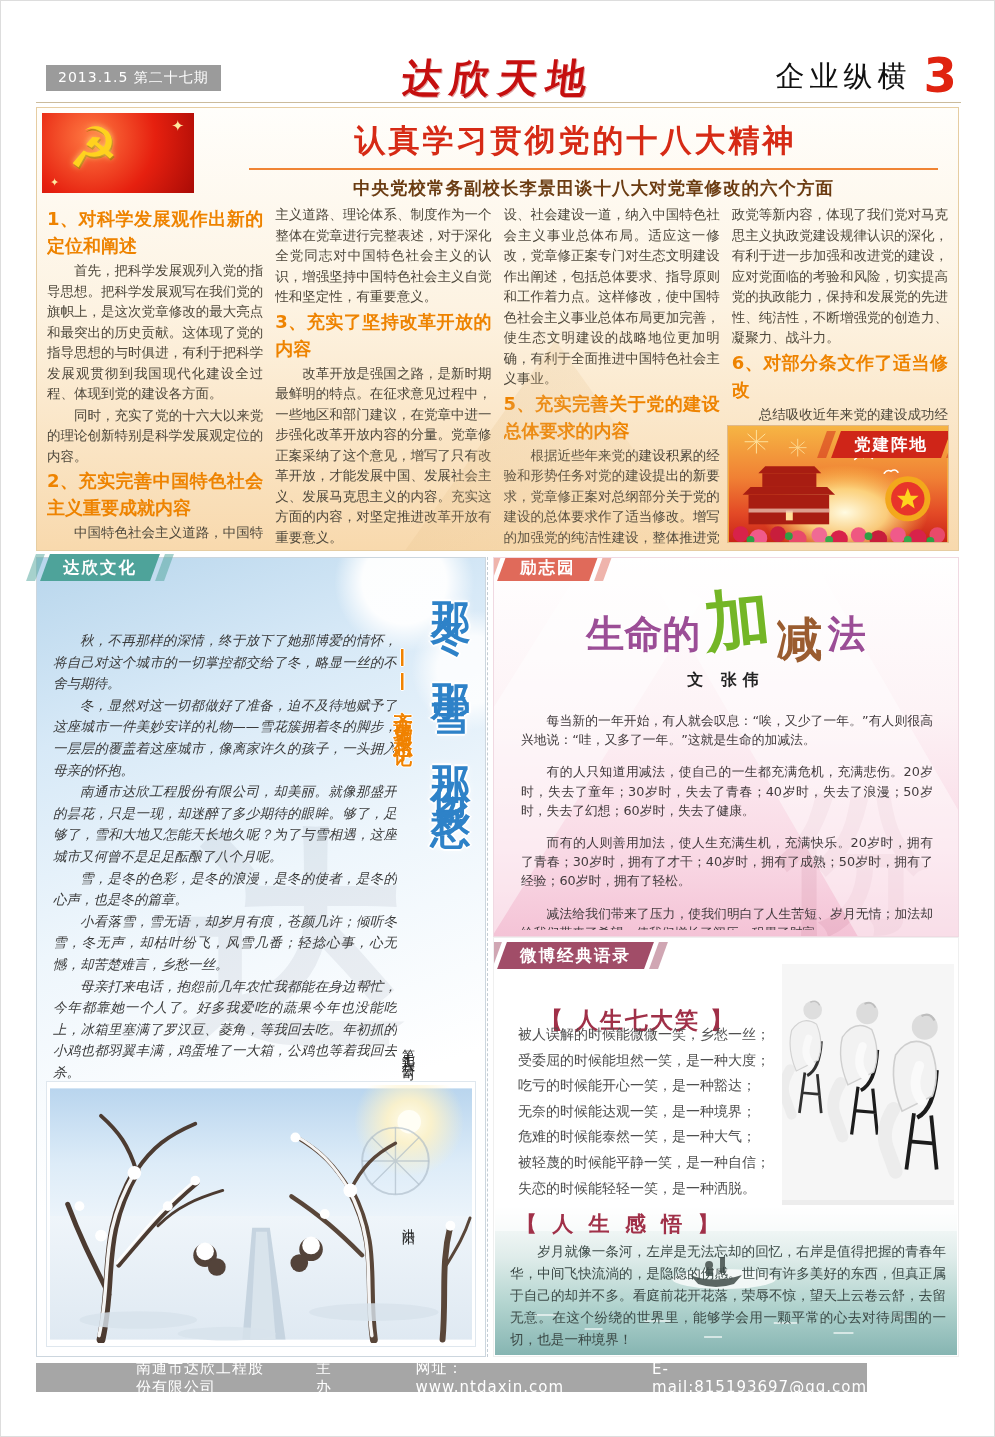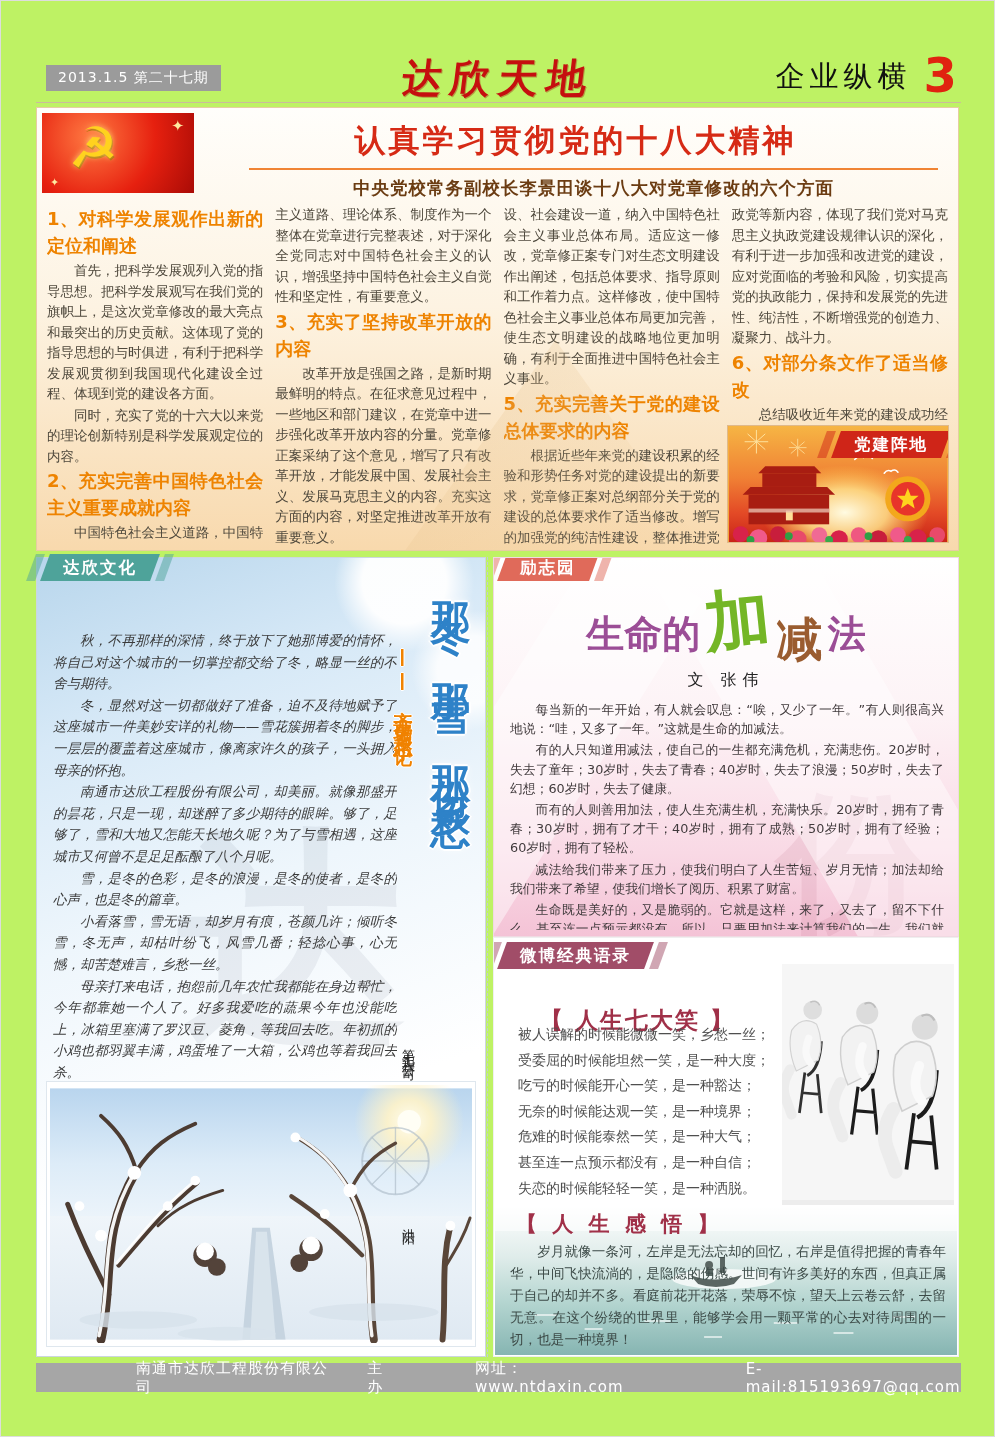--- a/index.html
+++ b/index.html
@@ -1,16 +1,16 @@
 <!DOCTYPE html>
 <html><head>
 <meta charset="utf-8">
 <style>
   html,body{margin:0;padding:0;background:#e9e9e9;}
-  #page{position:relative;width:995px;height:1437px;background:#bef264;border:1px solid #ddd;
+  #page{position:relative;width:995px;height:1437px;background:#ffffff;border:1px solid #ddd;
         overflow:hidden;font-family:"DejaVu Sans",sans-serif;margin:0 auto;}
   [data-interactable]{box-sizing:border-box;}
 
   
   .hdr{position:absolute;left:35px;top:52px;width:925px;height:50px;border-bottom:1px solid #cbbb9c;}
   .issue{position:absolute;left:10px;top:12px;background:#9b9b9b;color:#fff;font-size:14px;
          padding:4px 12px;letter-spacing:1px;}
   .masthead{position:absolute;left:0;right:0;top:-2px;text-align:center;color:#c50f0f;
             font-family:"DejaVu Serif",serif;font-weight:bold;font-size:40px;letter-spacing:8px;
             transform:skewX(-7deg);text-shadow:1px 1px 0 rgba(160,0,0,.35);}
@@ -92,45 +92,45 @@
   .insp::after{right:30px;top:-60px;width:150px;height:560px;transform:rotate(-30deg);}
   .insp-wm{position:absolute;right:30px;bottom:-30px;font-size:150px;font-weight:bold;
         color:rgba(170,70,100,.10);pointer-events:none;}
   .insp-badge{left:8px;top:-4px;background:#e06a5a;}
   .insp-title{position:absolute;left:0;right:0;top:22px;text-align:center;white-space:nowrap;z-index:2;}
   .insp-title .t1,.insp-title .t4{font-size:38px;font-weight:bold;color:#9b4d96;}
   .insp-title .t2{font-size:66px;font-weight:bold;color:#74b626;display:inline-block;
         transform:rotate(-6deg) translateY(-4px);text-shadow:1px 1px 0 #fff;}
   .insp-title .t3{font-size:46px;font-weight:bold;color:#9a5c30;display:inline-block;transform:translateY(8px);}
   .insp-byline{position:absolute;left:0;right:0;top:112px;text-align:center;font-size:16px;
-        font-weight:normal;color:#222;letter-spacing:6px;z-index:2;}
+        font-weight:bold;color:#222;letter-spacing:6px;z-index:2;}
   .insp-body{position:absolute;left:14px;right:12px;top:140px;bottom:6px;overflow:hidden;z-index:2;
         font-size:12.8px;line-height:1.5;color:#403a3c;text-align:justify;}
-  .insp-body p{margin:2px;text-indent:2em;}
+  .insp-body p{margin:13px;text-indent:2em;}
 
   
   .weibo{position:absolute;left:492px;top:936px;width:466px;height:420px;background:#fff;
         border:1px solid #efefef;overflow:hidden;}
   .weibo-badge{left:8px;top:4px;background:#a14d68;}
   .laugh-h{position:absolute;left:22px;top:67px;color:#a03048;font-weight:bold;font-size:23px;
         letter-spacing:2px;margin-left:24px;}
   .laugh-lines{position:absolute;left:24px;top:84px;width:292px;font-size:14px;line-height:1.83;
         color:#4f4f4f;}
   .laugh-lines div{white-space:nowrap;}
   .people{position:absolute;right:4px;top:26px;width:172px;height:252px;}
   .people svg{display:block;width:100%;height:100%;}
   .feel-h{position:absolute;left:22px;top:272px;color:#a03048;font-weight:bold;font-size:21px;
         letter-spacing:4px;z-index:3;}
   .feel-body{position:absolute;left:16px;right:12px;top:302px;z-index:3;font-size:13.6px;
         line-height:1.62;color:#3c4a47;text-align:justify;text-indent:2em;}
   .sea{position:absolute;left:1px;right:1px;bottom:1px;height:150px;z-index:1;}
   .sea svg{display:block;width:100%;height:100%;}
 
   
-  .footer{position:absolute;left:35px;top:1362px;width:925px;height:29px;background:#a6a6a6;
+  .footer{position:absolute;left:35px;top:1362px;width:831px;height:29px;background:#a6a6a6;
         color:#fff;display:flex;align-items:center;font-size:15px;letter-spacing:1px;}
   .footer .f-co{margin-left:100px;} .footer .f-host{margin-left:38px;}
   .footer .f-site{margin-left:78px;} .footer .f-mail{margin-left:88px;}
 </style>
 </head>
 <body>
 
 <div id="page" data-interactable="false">
 
   <div class="hdr" data-interactable="false">
@@ -373,21 +373,21 @@
     <div class="badge weibo-badge" data-interactable="false">
       <i data-interactable="false">微博经典语录</i>
     </div>
     <div class="laugh-h" data-interactable="false">【 人生七大笑 】</div>
     <div class="laugh-lines" data-interactable="false">
       <div data-interactable="false">被人误解的时候能微微一笑，乡愁一丝；</div>
       <div data-interactable="false">受委屈的时候能坦然一笑，是一种大度；</div>
       <div data-interactable="false">吃亏的时候能开心一笑，是一种豁达；</div>
       <div data-interactable="false">无奈的时候能达观一笑，是一种境界；</div>
       <div data-interactable="false">危难的时候能泰然一笑，是一种大气；</div>
-      <div data-interactable="false">甚至连一点预示都没有，是一种自信；</div>
+      <div data-interactable="false">被轻蔑的时候能平静一笑，是一种自信；</div>
       <div data-interactable="false">失恋的时候能轻轻一笑，是一种洒脱。</div>
     </div>
     <div class="people" data-interactable="false">
       <svg viewBox="0 0 172 252" data-interactable="false">
         <rect width="172" height="252" fill="#f6f6f6"></rect>
         <defs>
           <g id="fig">
             <path d="M30 168 l7 -52 M58 168 l-5 -50 M33 142 l24 2" stroke="#1c1c1c" stroke-width="3.5" fill="none"></path>
             <path d="M40 120 q16 -8 18 -44" stroke="#1c1c1c" stroke-width="4" fill="none"></path>
             <path d="M18 112 q-12 20 -6 36 l8 22" stroke="#ececec" stroke-width="13" fill="none" stroke-linecap="round"></path>

